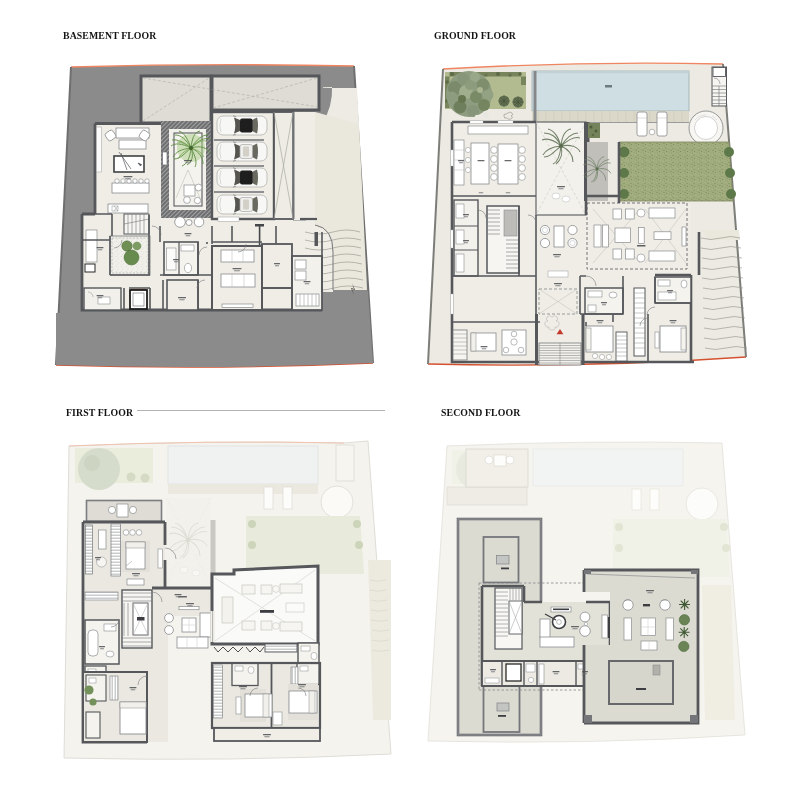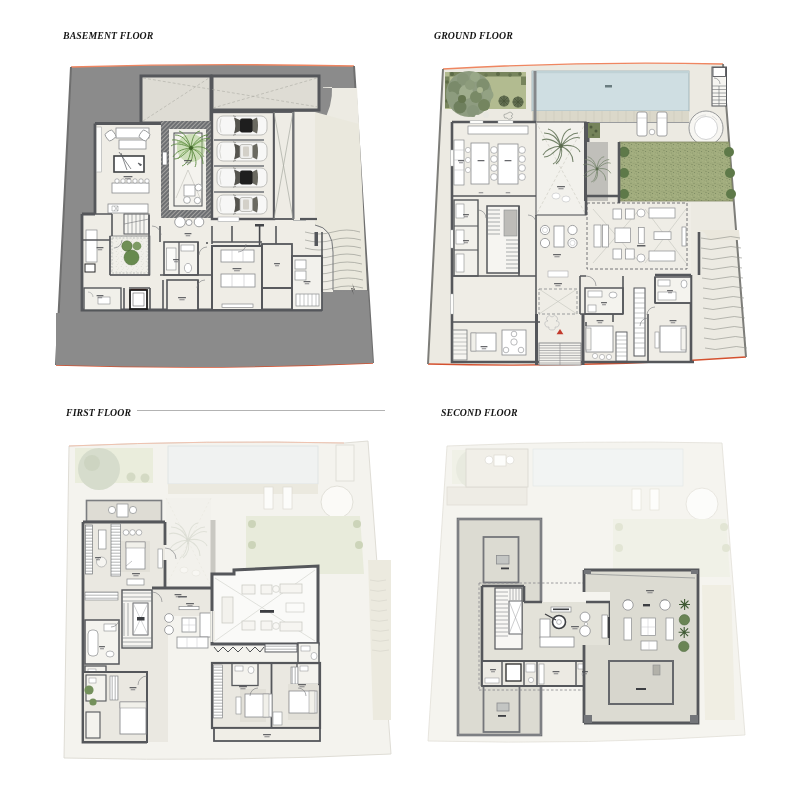--- a/index.html
+++ b/index.html
@@ -1,16 +1,16 @@
 <!DOCTYPE html>
 <html><head>
 <meta charset="utf-8">
 <style>
 html,body{margin:0;padding:0;background:#ffffff;}
-#sheet{position:relative;width:800px;height:800px;background:#ffffff;overflow:hidden;font-style:italic;}
+#sheet{position:relative;width:800px;height:800px;background:#ffffff;overflow:hidden;}
 svg{position:absolute;left:0;top:0;}
 .title{font-family:"Liberation Serif",serif;font-weight:bold;font-size:9.8px;fill:#141414;letter-spacing:0.1px;}
 </style>
 </head>
 <body>
 <div id="sheet">
 <svg width="800" height="800" viewBox="0 0 800 800">
 <defs>
 <pattern id="hatch" width="3" height="3" patternUnits="userSpaceOnUse" patternTransform="rotate(45)">
   <rect width="3" height="3" fill="#6d6f72"></rect>

